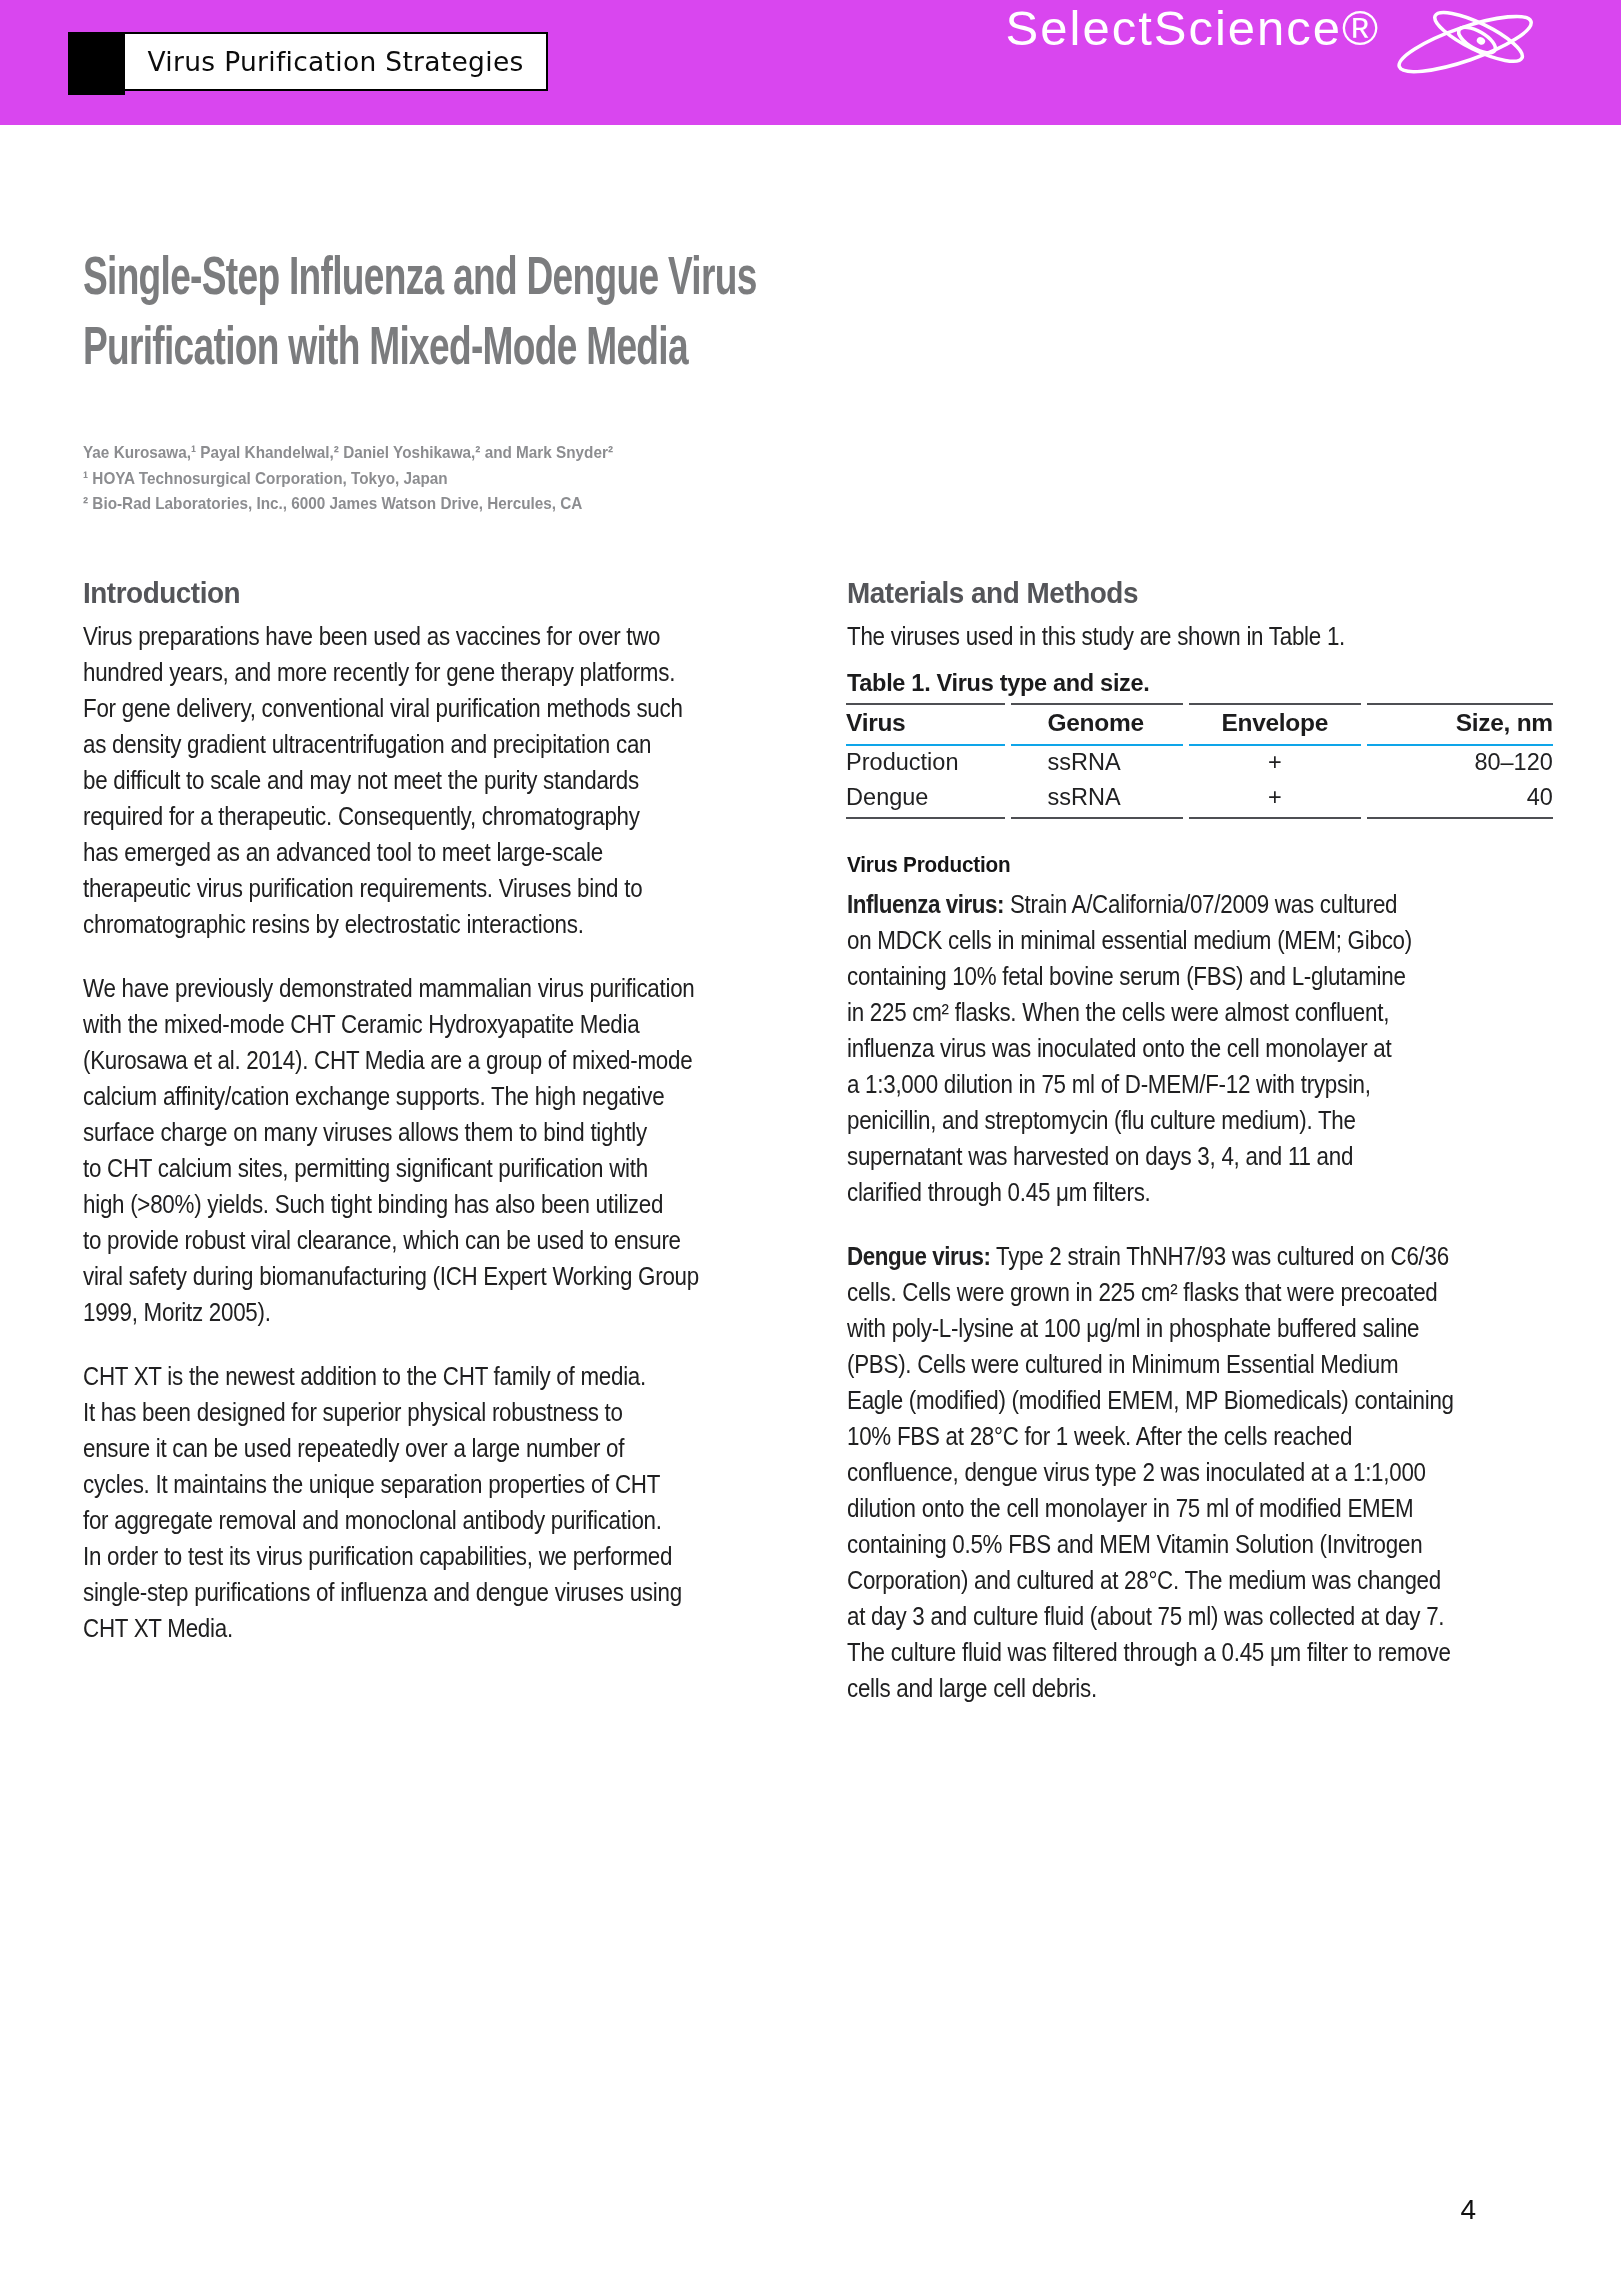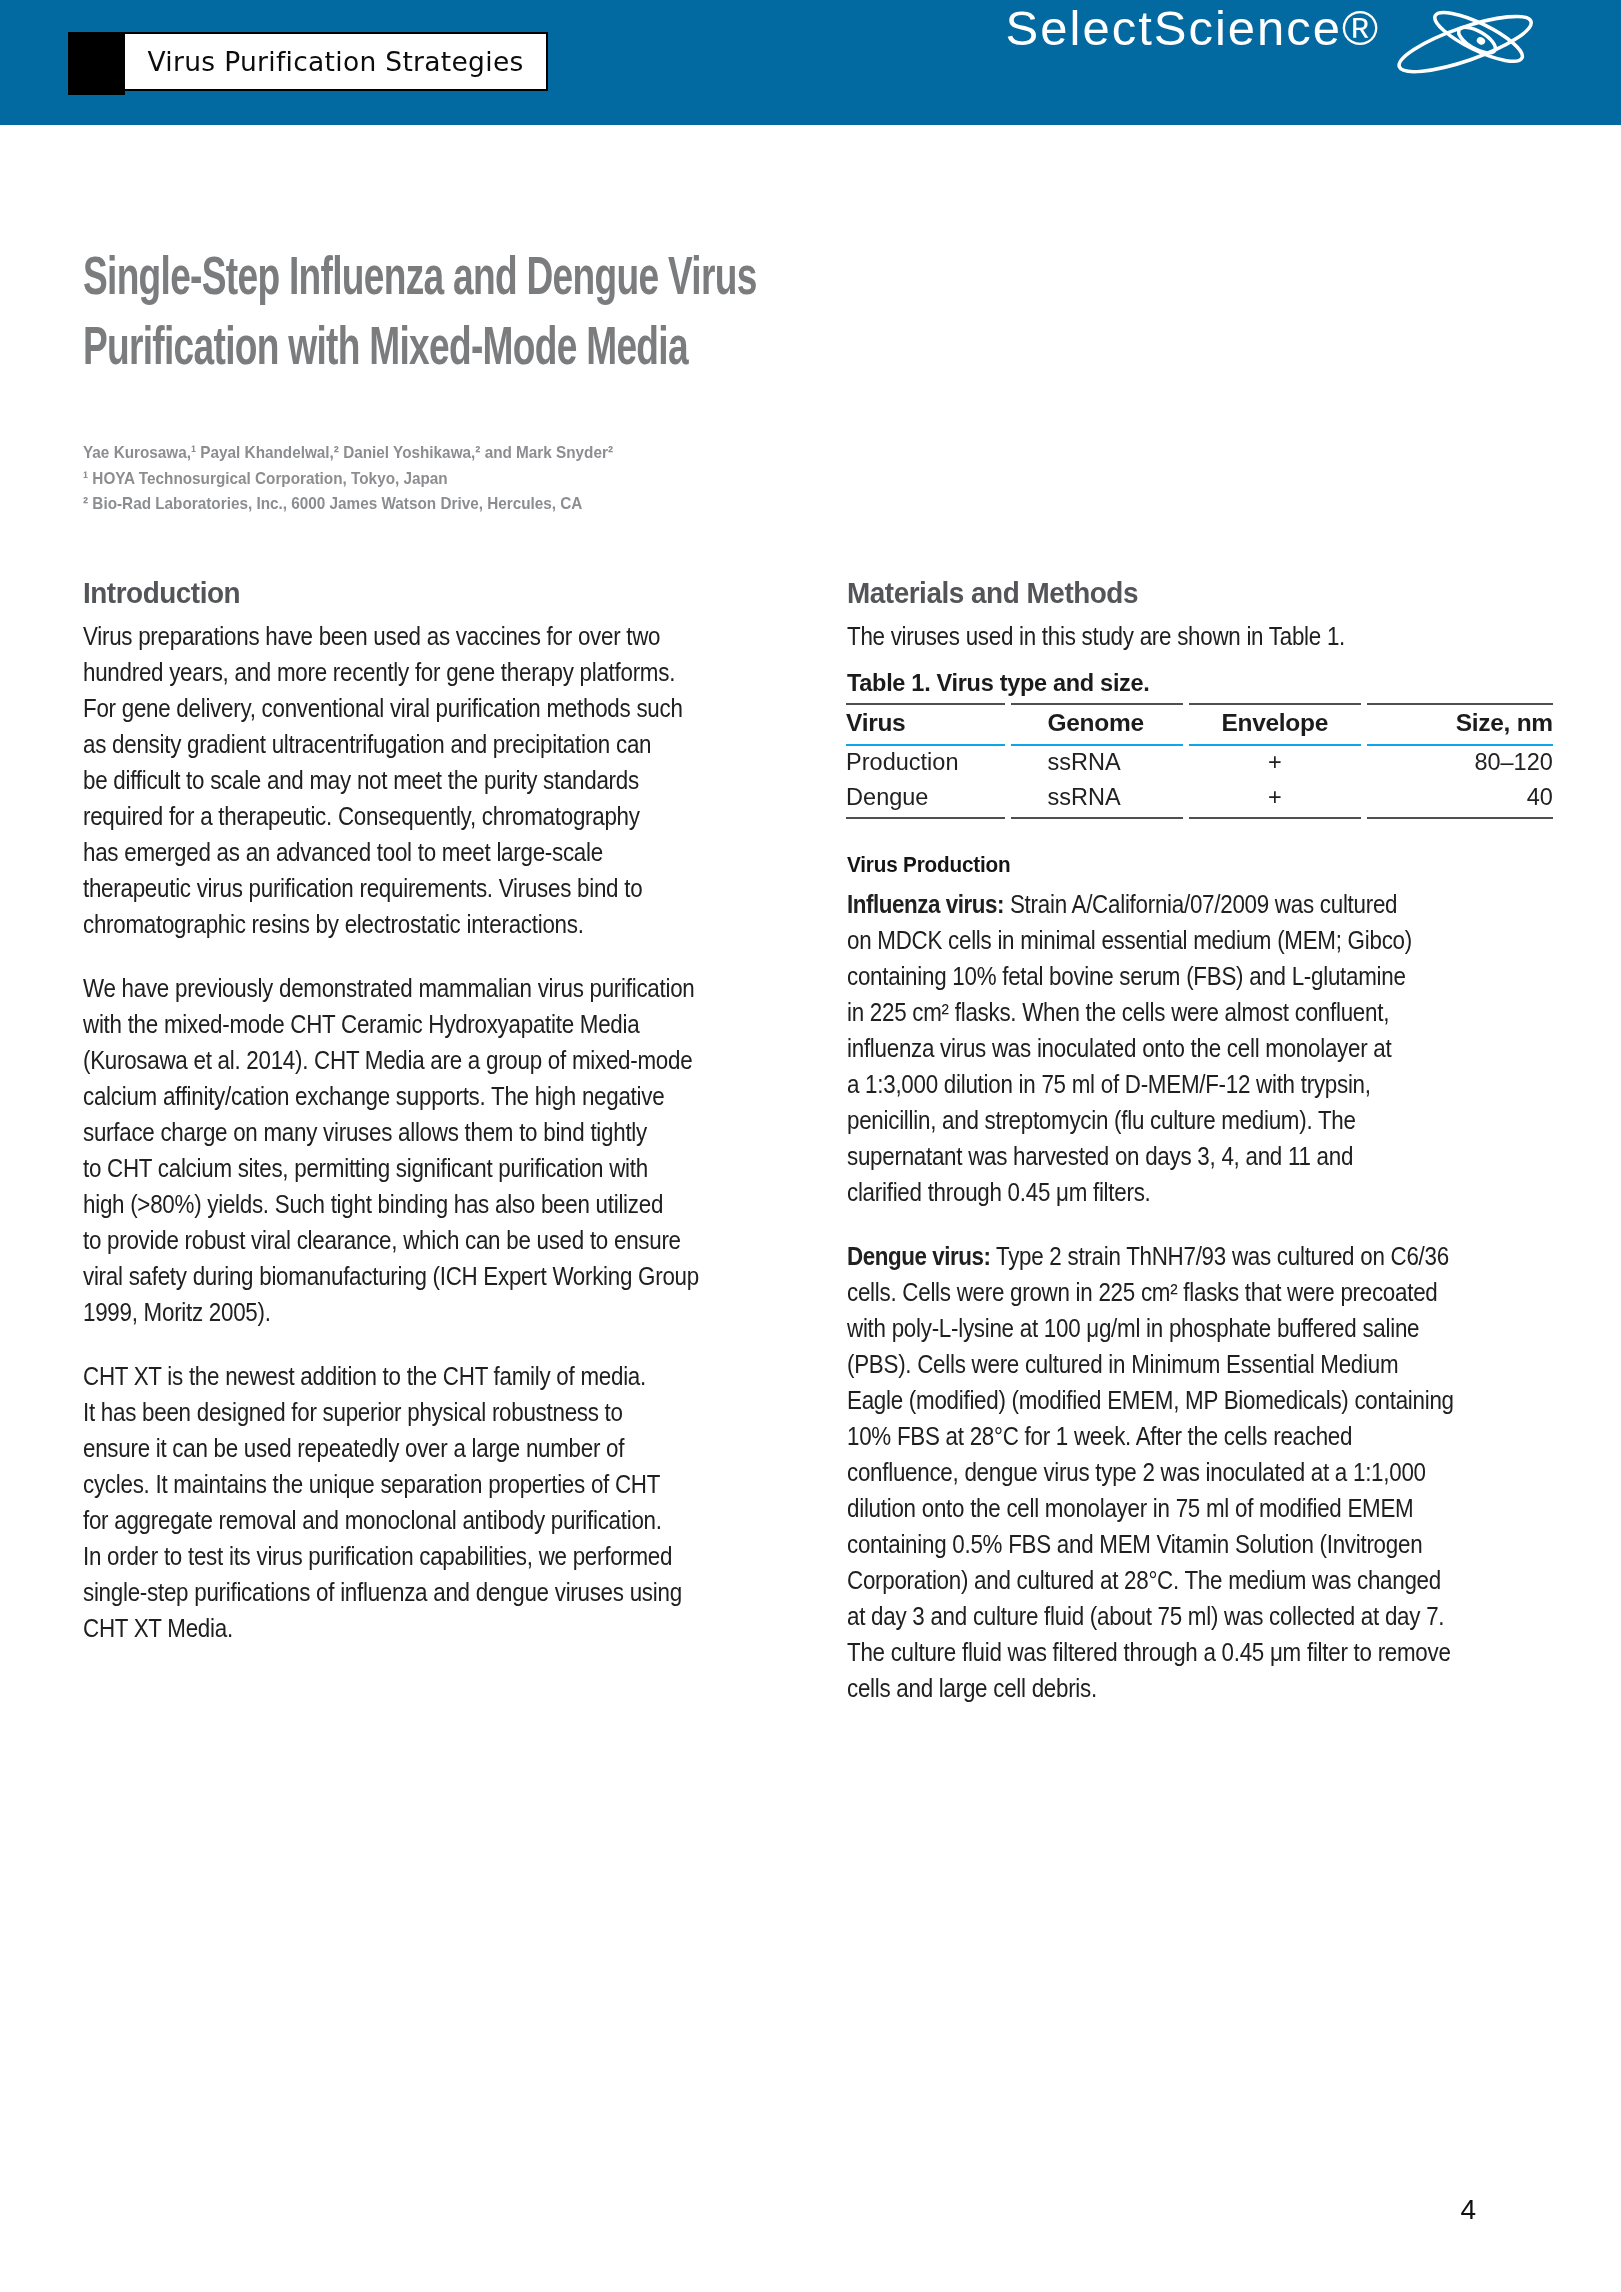--- a/index.html
+++ b/index.html
@@ -1,20 +1,20 @@
 <!DOCTYPE html>
 <html><head>
 <meta charset="utf-8">
 <style>
   html,body{margin:0;padding:0;background:#ffffff;}
   .page{position:relative;width:1621px;height:2293px;background:#ffffff;overflow:hidden;
         font-family:"Liberation Sans","DejaVu Sans",sans-serif;color:#202021;}
 
   
-  .topbar{position:relative;height:125px;background:#0369a1;}
+  .topbar{position:relative;height:125px;background:#d946ef;}
   .badge{position:absolute;left:68px;top:32px;display:flex;align-items:flex-start;}
   .badge-black{width:57px;height:63px;background:#000;flex:none;}
   .badge-box{margin-left:-2px;height:59px;box-sizing:border-box;border:2.9px solid #000;background:#fff;
              display:flex;align-items:center;padding:0 22.5px;font-family:"DejaVu Sans",sans-serif;
              font-size:26.5px;letter-spacing:0.3px;color:#0c0c0c;white-space:nowrap;}
   .brand{position:absolute;right:57px;top:0;height:96px;display:flex;align-items:flex-start;}
   .brand-text{color:#fff;font-size:49px;font-weight:200;letter-spacing:2px;margin-right:9.8px;
               font-family:"Liberation Sans",sans-serif;}
   .orbit{width:174px;height:92px;}
 

